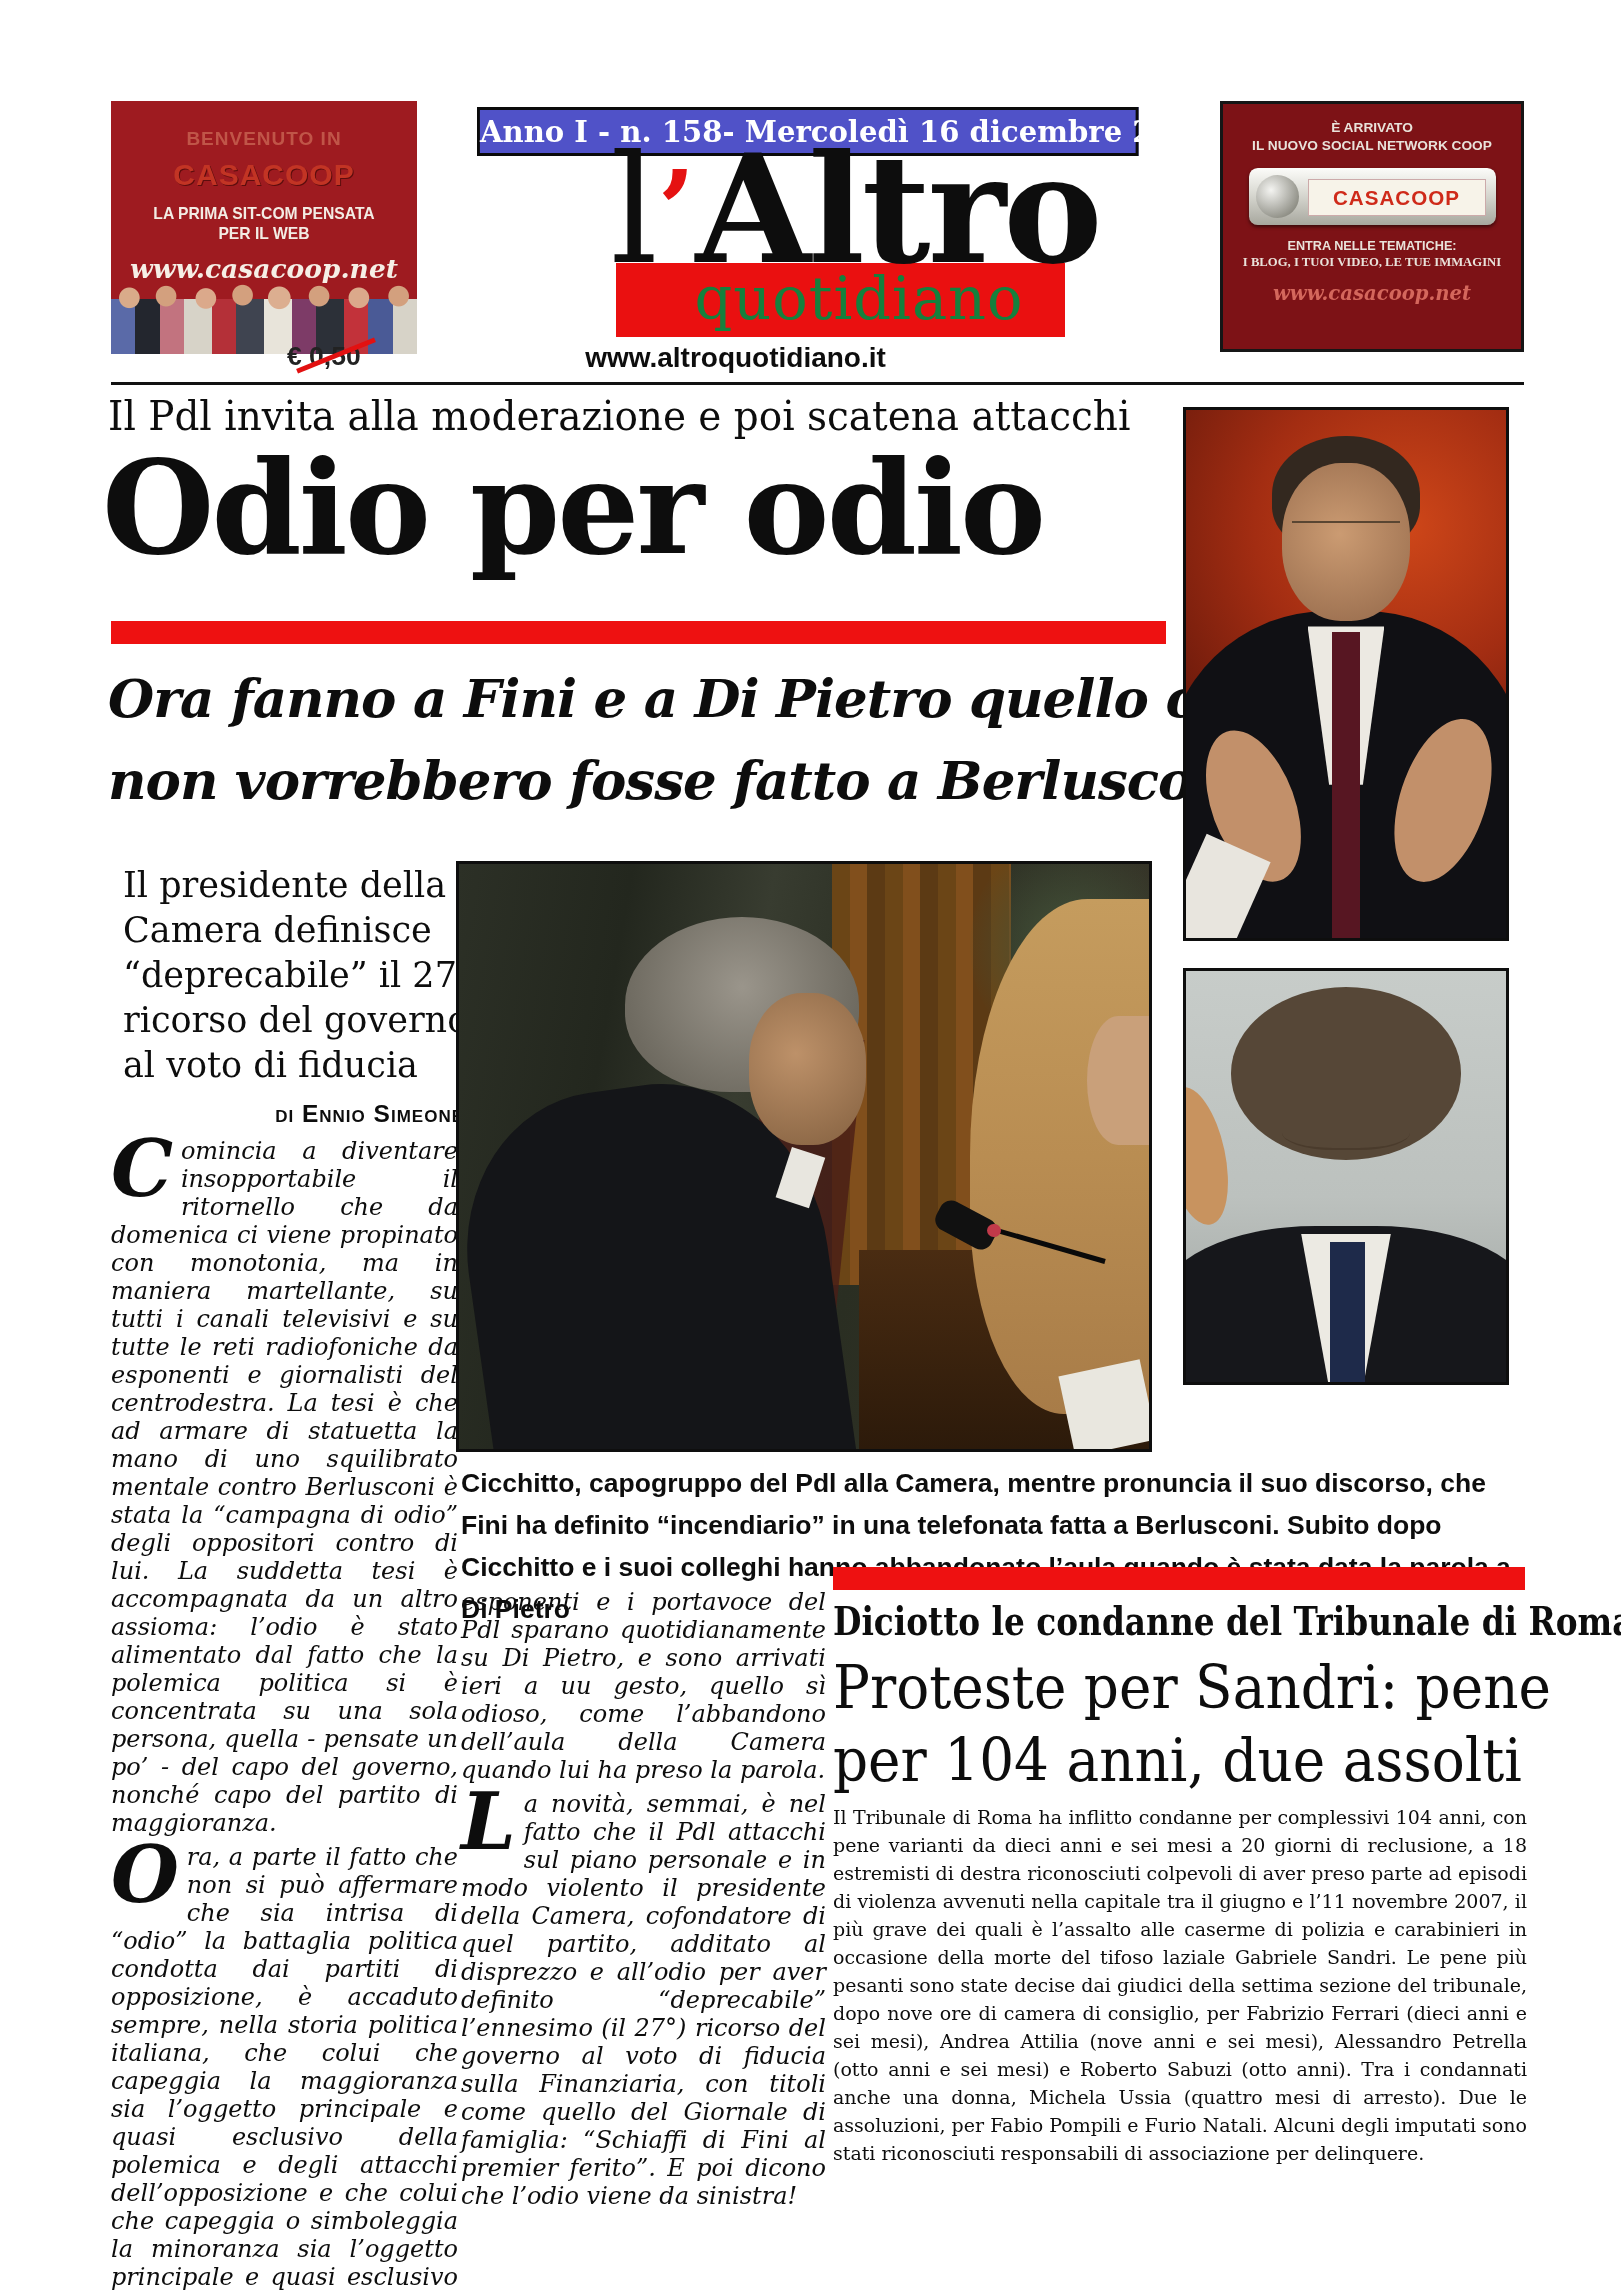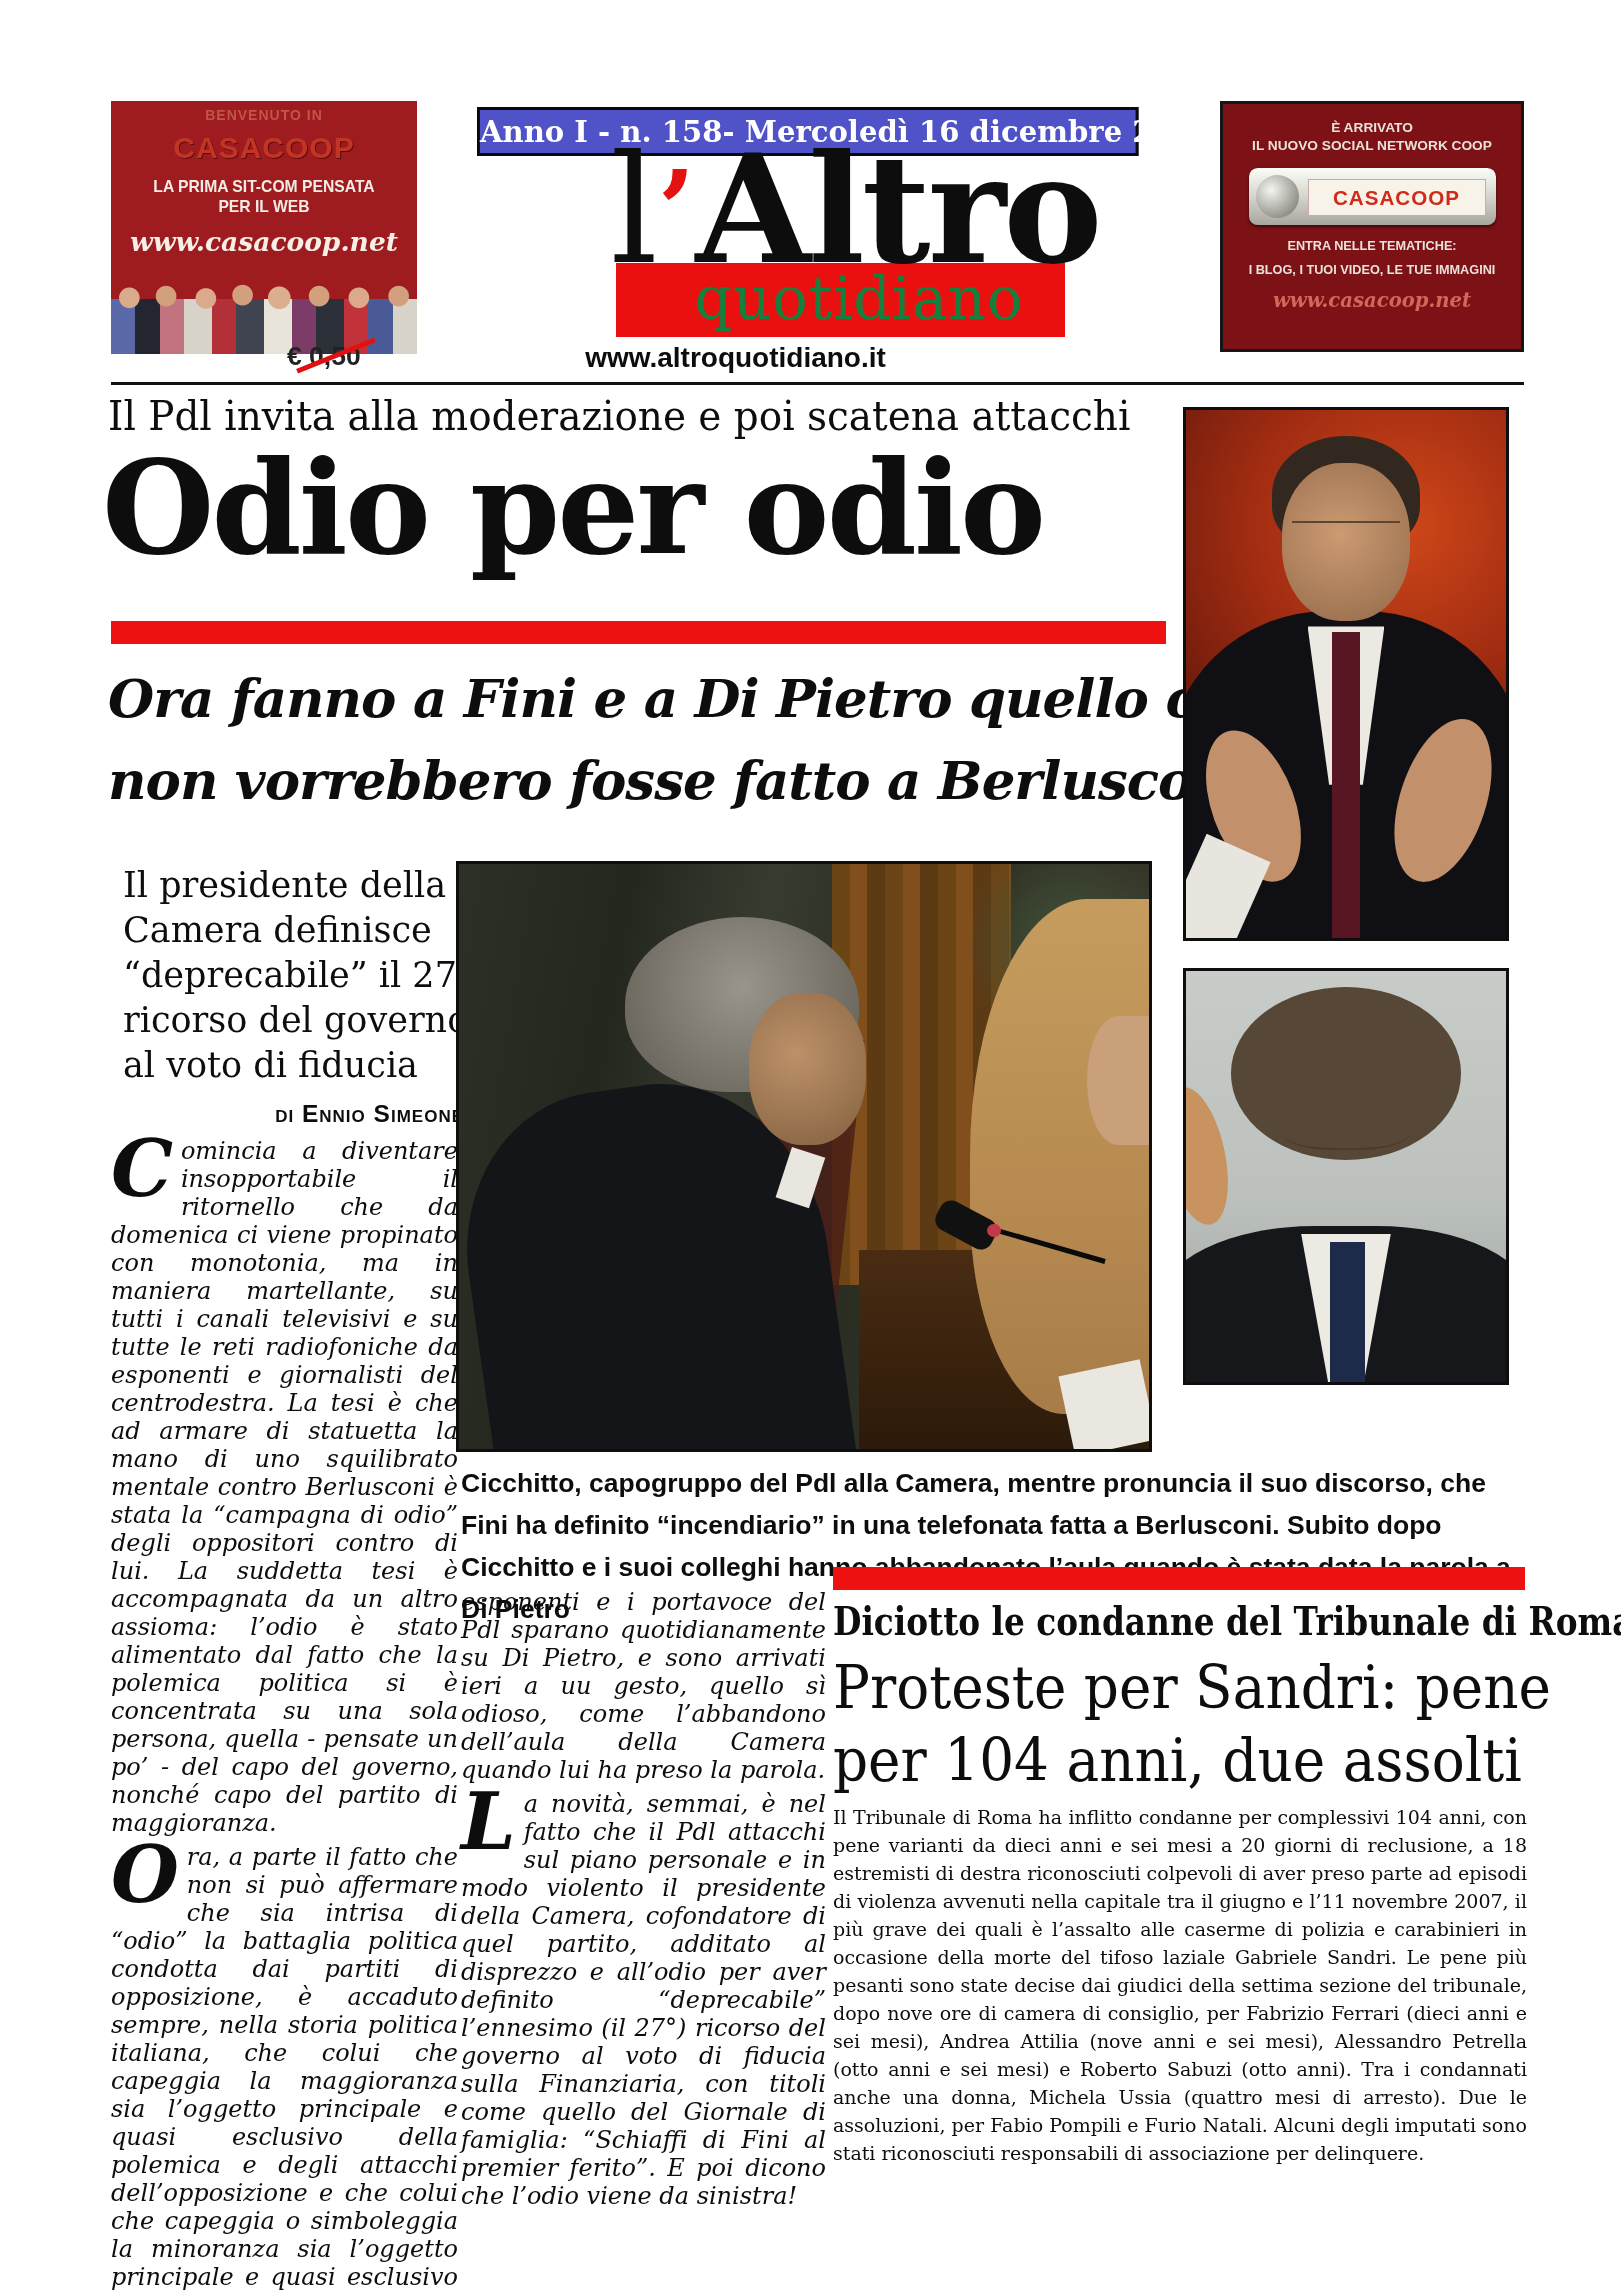--- a/index.html
+++ b/index.html
@@ -2,21 +2,21 @@
 <html><head>
 <meta charset="utf-8">
 <style>
   html,body{margin:0;padding:0;background:#888;}
   #page{position:relative;width:1621px;height:2293px;background:#ffffff;overflow:hidden;
         font-family:"DejaVu Serif",serif;color:#0d0d0d;}
   .abs{position:absolute;}
 
   
   .ad-left{left:111px;top:101px;width:306px;height:253px;background:#9e1b20;text-align:center;overflow:hidden;}
-  .ad-left .l1{margin-top:6px;font-family:"Liberation Sans",sans-serif;font-weight:bold;font-size:14px;color:#c05548;letter-spacing:1px;}
+  .ad-left .l1{margin-top:27px;font-family:"Liberation Sans",sans-serif;font-weight:bold;font-size:19px;color:#c05548;letter-spacing:1px;}
   .ad-left .logo{margin-top:7.8px;font-family:"Liberation Sans",sans-serif;font-weight:bold;font-size:30px;color:#c23424;letter-spacing:1px;text-shadow:1px 1px 0 #5c0d0d;}
   .ad-left .l2{margin-top:13.7px;font-family:"Liberation Sans",sans-serif;font-weight:bold;font-size:15.7px;color:#f3ece4;}
   .ad-left .l3{margin-top:2px;font-family:"Liberation Sans",sans-serif;font-weight:bold;font-size:15.7px;color:#f3ece4;}
   .ad-left .url{margin-top:9.8px;font-style:italic;font-weight:bold;font-size:26.5px;color:#f6efe6;}
   .people{position:absolute;left:0;bottom:0;width:100%;height:76px;}
   .people .torsos{position:absolute;left:0;bottom:0;width:100%;height:55px;
     background:linear-gradient(90deg,#5a6aa8 0 8%,#23262e 8% 16%,#c2737f 16% 24%,#d7d3c8 24% 33%,#b43038 33% 41%,#3f4450 41% 50%,#e8e4da 50% 59%,#7d3b67 59% 67%,#2c3038 67% 76%,#c2323a 76% 84%,#4a5a96 84% 92%,#d7d3c8 92% 100%);}
   .people .heads{position:absolute;left:0;top:0;width:100%;height:33px;
     background:
      radial-gradient(circle at 6% 60%,#d9ab8a 0 9.8px,transparent 10.8px),
@@ -30,21 +30,21 @@
   .ad-right{left:1220px;top:101px;width:298px;height:245px;background:#7d1216;border:3.9px solid #161616;text-align:center;overflow:hidden;}
   .ad-right .l1{margin-top:15.7px;font-family:"Liberation Sans",sans-serif;font-weight:bold;font-size:13.7px;color:#e9e2da;}
   .ad-right .l2{margin-top:2.9px;font-family:"Liberation Sans",sans-serif;font-weight:bold;font-size:13.7px;color:#e9e2da;}
   .chrome-bar{position:relative;margin:15.7px auto 0 auto;width:247px;height:57px;border-radius:8.8px;
     background:linear-gradient(180deg,#fcfcf9 0%,#d9d9d2 45%,#a7a79e 100%);box-shadow:0 2px 3.9px rgba(0,0,0,.55);}
   .chrome-knob{position:absolute;left:7.8px;top:6.9px;width:43px;height:43px;border-radius:50%;
     background:radial-gradient(circle at 35% 35%,#f4f4f1,#8f8f86 75%);}
   .chrome-label{position:absolute;left:59px;top:10.8px;width:176px;height:35px;background:#f7f3e9;border:1px solid #caa;
     font-family:"Liberation Sans",sans-serif;font-weight:bold;font-size:20.6px;color:#cf2a1a;line-height:35px;letter-spacing:1px;}
   .ad-right .l3{margin-top:13.7px;font-family:"Liberation Sans",sans-serif;font-weight:bold;font-size:12.7px;color:#e9e2da;}
-  .ad-right .l4{margin-top:10px;font-family:Liberation Sans, sans-serif;font-weight:bold;font-size:12.7px;color:#e9e2da;}
+  .ad-right .l4{margin-top:2px;font-family:Liberation Serif, serif;font-weight:bold;font-size:12.7px;color:#e9e2da;}
   .ad-right .url{margin-top:11.8px;font-style:italic;font-weight:bold;font-size:19.6px;color:#d4675c;}
 
   
   .edition{left:477px;top:107px;width:676px;height:43px;background:#5052c8;border:3.9px solid #0a0a0a;
     color:#fff;font-weight:bold;font-size:30px;text-align:center;line-height:43px;white-space:nowrap;
     transform:scaleX(.97);transform-origin:left;}
   .logo-line{left:573px;top:135px;width:500px;text-align:center;font-size:149px;line-height:1;z-index:3;white-space:nowrap;margin-left:32px;}
   .logo-line .lp{font-weight:normal;}
   .logo-line .ap{color:#e51212;font-weight:bold;font-size:108px;vertical-align:13.7px;}
   .logo-line .nm{font-weight:bold;letter-spacing:-2.9px;}

